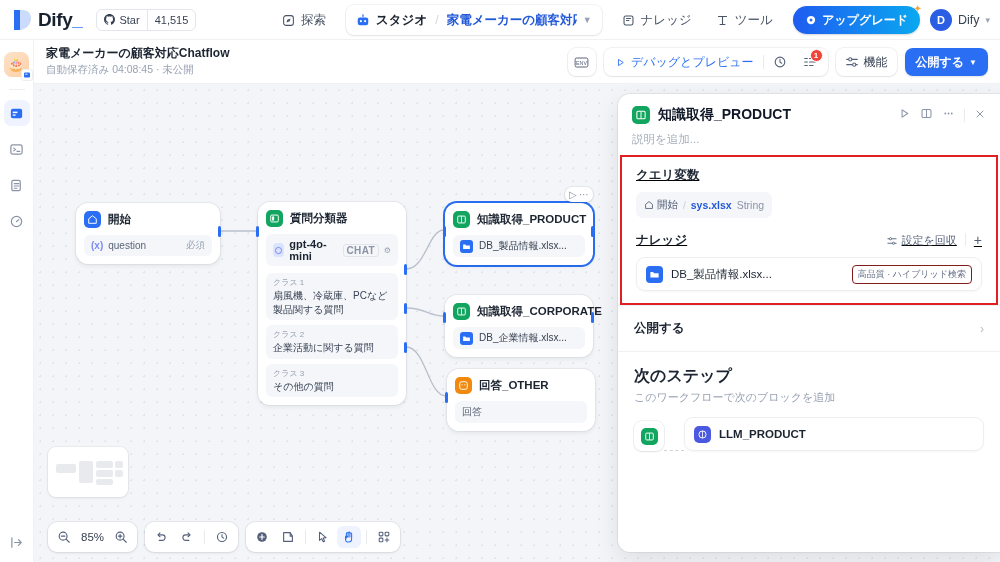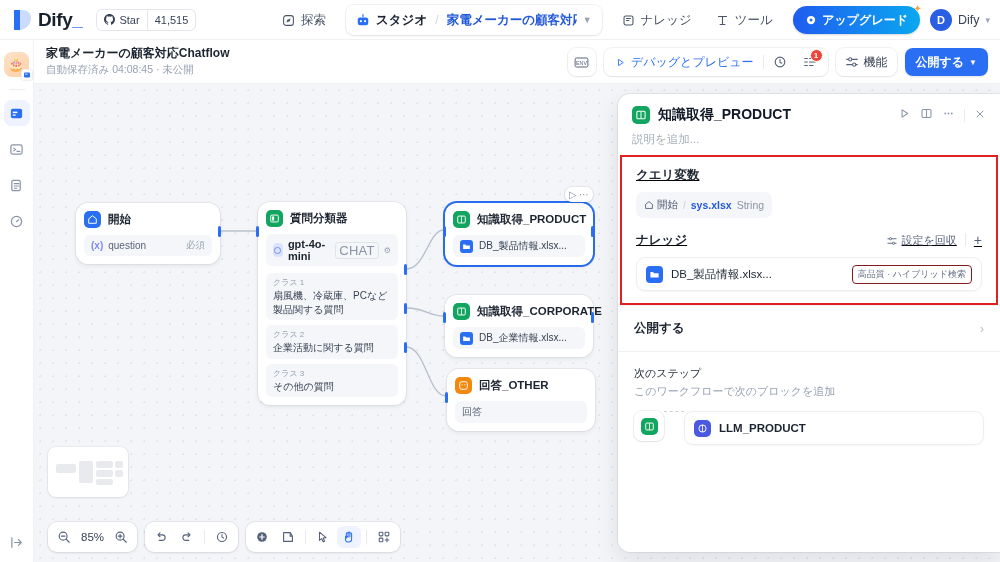--- a/index.html
+++ b/index.html
@@ -158,21 +158,21 @@
   .node-field .left { display:flex; align-items:center; gap:5px; }
   .var-x { color:#7c8bf0; font-weight:600; font-size:10px; }
   .req { font-size:9.5px; color:#98a2b3; }
 
   .model-chip {
     background:#f4f6f9; border-radius:6px; padding:4px 7px; display:flex; align-items:center;
     gap:5px; margin-bottom:7px;
   }
   .model-ico { width:14px; height:14px; border-radius:4px; background:#dbe4ff; display:flex; align-items:center; justify-content:center; font-size:8px; }
   .model-name { font-size:11px; font-weight:700; color:#1b2430; }
-  .tag-chat { font-size:13px; color:#8a94a6; border:1px solid #e1e5ea; border-radius:3px; padding:0px 3px; letter-spacing:.3px; }
+  .tag-chat { font-size:10px; color:#8a94a6; border:1px solid #e1e5ea; border-radius:3px; padding:0px 3px; letter-spacing:.3px;font-weight:bold; }
 
   .cls-box { background:#f4f6f9; border-radius:6px; padding:4px 7px; margin-bottom:5px; }
   .cls-label { font-size:8px; color:#98a2b3; margin-bottom:1px; }
   .cls-text { font-size:10px; color:#384254; line-height:1.35; }
 
   .kb-row { background:#f4f6f9; border-radius:6px; padding:4px 7px; display:flex; align-items:center; gap:6px; }
   .kb-ico { width:13px; height:13px; border-radius:3px; background:#2a6ff3; display:flex; align-items:center; justify-content:center; }
   .kb-name { font-size:10px; color:#384254; }
 
   .node-tools {
@@ -246,23 +246,23 @@
   .kb-card-tag {
     font-size:9px; color:#667085; border:1px solid #7f1d1d; border-radius:4px; padding:2px 5px;
   }
 
   .panel-divider { height:1px; background:#f0f1f3; }
   .out-row { display:flex; align-items:center; justify-content:space-between; padding:14px 16px; cursor:pointer; }
   .out-title { font-size:12.5px; font-weight:700; color:#1b2430; }
   .out-chev { color:#b6bdc8; font-size:12px; }
 
   .next-sec { padding:14px 16px; }
-  .next-title { font-size:11px; font-weight:400; color:#1b2430; }
+  .next-title { font-size:16px; font-weight:700; color:#1b2430; }
   .next-sub { font-size:11px; color:#98a2b3; margin-top:3px; }
-  .next-row { display:flex; align-items:flex-start; margin-top:12px; }
+  .next-row { display:flex; align-items:flex-end; margin-top:12px; }
   .next-badge {
     width:30px; height:30px; border-radius:8px; background:#fff; display:flex; align-items:center; justify-content:center;
     box-shadow:0 1px 2px rgba(16,24,40,.07), 0 0 0 1px rgba(16,24,40,.06);
   }
   .next-badge .inner { width:17px; height:17px; border-radius:5px; background:#11a55f; display:flex; align-items:center; justify-content:center; color:#fff; font-size:10px; }
   .next-conn { width:20px; height:1px; border-top:1.5px dashed #cdd3dc; }
   .next-card {
     flex:1; height:34px; border:1px solid #eceef1; border-radius:9px; display:flex; align-items:center;
     gap:8px; padding:0 9px; box-shadow:0 1px 2px rgba(16,24,40,.04); cursor:pointer;
   }

